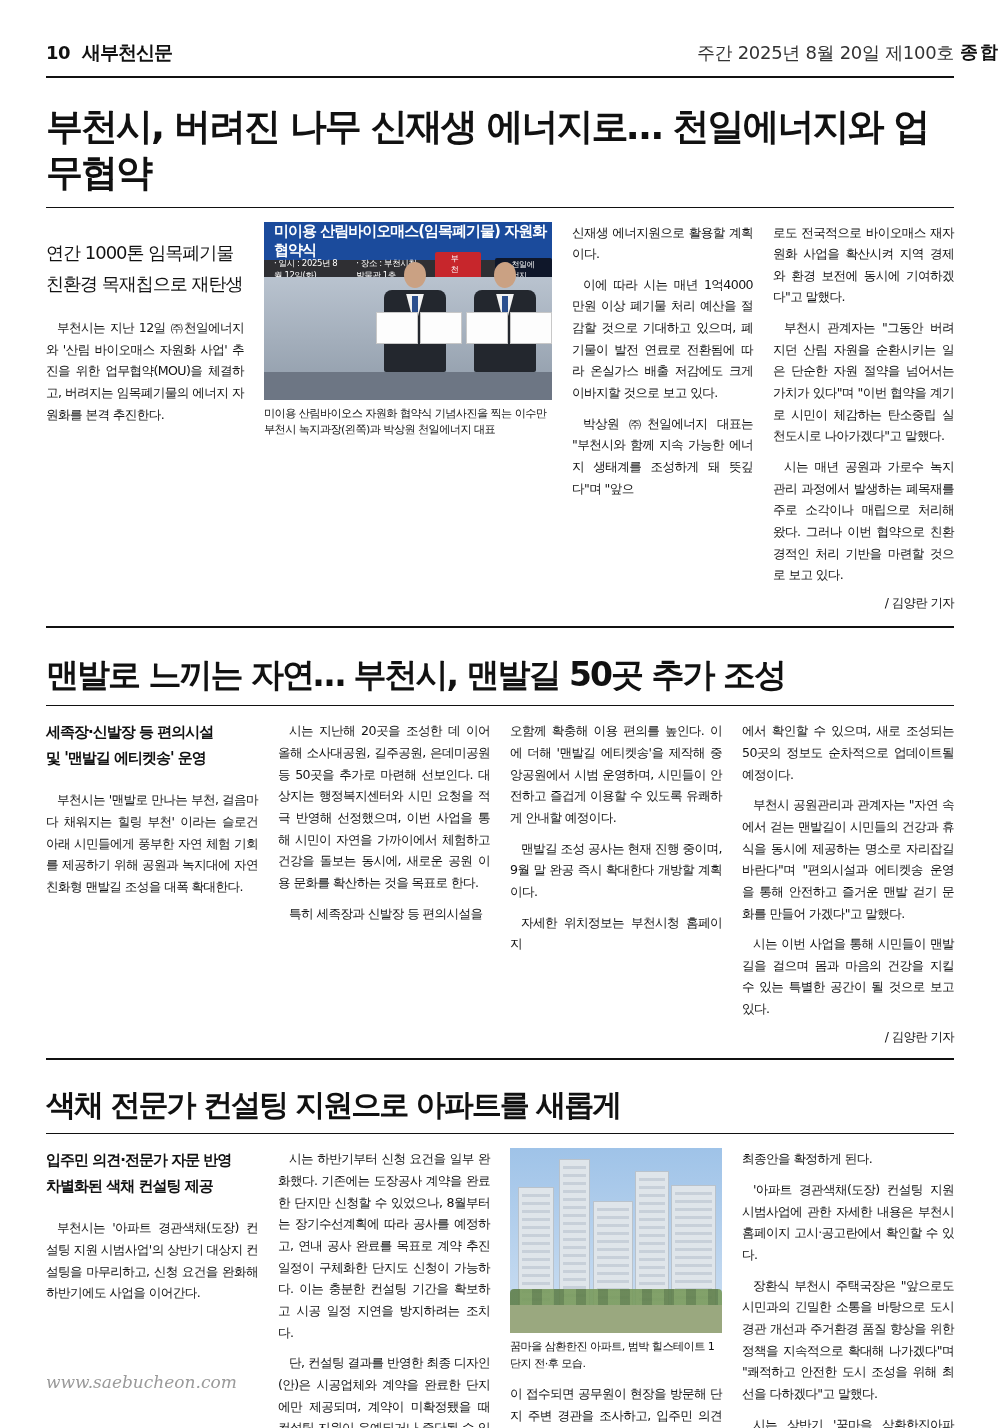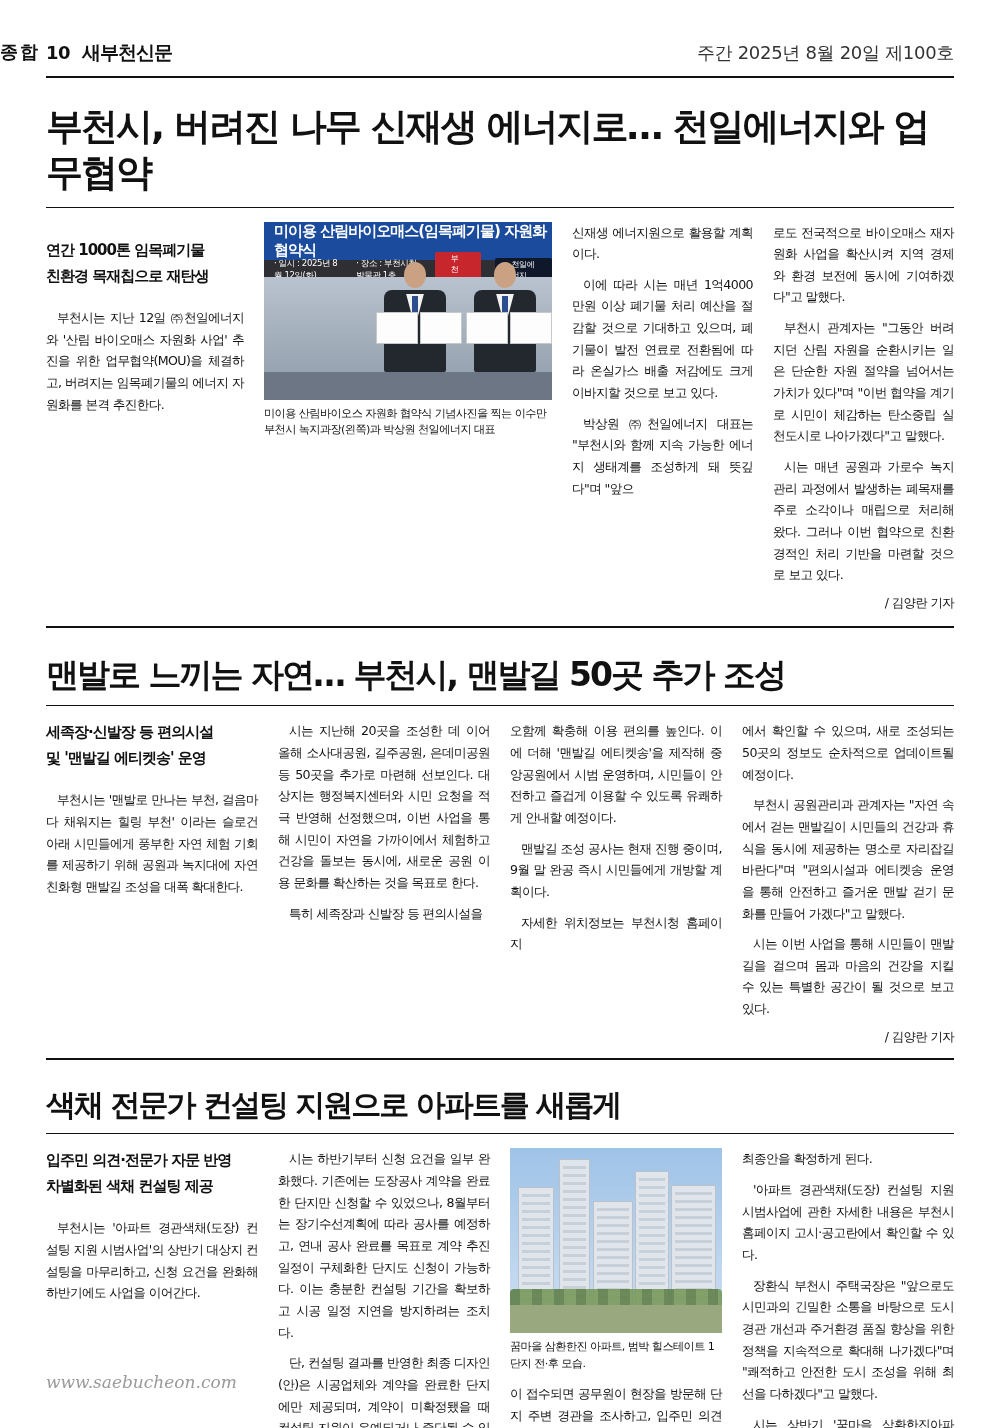--- a/index.html
+++ b/index.html
@@ -3,30 +3,30 @@
 <meta charset="utf-8">
 <style>
   html,body{margin:0;padding:0;background:#ffffff;}
   body{width:1000px;height:1428px;font-family:"DejaVu Sans","Liberation Sans",sans-serif;color:#111;}
   .page{position:relative;width:1000px;height:1428px;box-sizing:border-box;padding:0 46px;}
 
   
   .masthead{display:flex;align-items:baseline;padding-top:40px;padding-bottom:6px;}
   .page-num{font-size:18px;font-weight:bold;letter-spacing:-0.5px;text-align:center;}
   .paper-name{font-size:19px;font-weight:bold;margin-left:12px;letter-spacing:-1px;}
-  .section-name{position:absolute;left:0;right:0;text-align:left;font-size:18px;font-weight:bold;letter-spacing:2px;}
+  .section-name{position:absolute;left:0;right:0;text-align:right;font-size:18px;font-weight:bold;letter-spacing:2px;}
   .issue-info{margin-left:auto;font-size:18px;color:#333;letter-spacing:-0.3px;}
   .rule-thick{border-top:2.5px solid #111;margin-top:4px;}
 
   
   .headline{font-size:37px;font-weight:bold;letter-spacing:-2px;line-height:1.25;margin:26px 0 10px;}
   .headline.small{font-size:30px;}
   .headline.mid{font-size:33px;}
   .sub-rule{border-top:1px solid #111;}
-  .lede{font-size:15px;font-weight:bold;line-height:1.65;letter-spacing:-1px;margin-top:16px;}
+  .lede{font-size:18px;font-weight:normal;line-height:1.65;letter-spacing:-1px;margin-top:16px;}
   p.body{font-size:12.6px;line-height:1.72;letter-spacing:-0.6px;text-align:justify;margin:0 0 9px;}
   p.body.indent{text-indent:11px;}
   .cols{display:flex;gap:20px;margin-top:14px;}
   .col{flex:1;min-width:0;}
 
   
   .photo-wrap{margin-top:14px;}
   .photo{position:relative;width:100%;overflow:hidden;background:#d9dde2;}
   .caption{font-size:11.2px;line-height:1.5;letter-spacing:-0.6px;color:#111;margin-top:6px;}
 
@@ -149,21 +149,21 @@
         <div class="bold-sub">세족장·신발장 등 편의시설</div>
         <div class="bold-sub">및 '맨발길 에티켓송' 운영</div>
         <p class="body indent" style="margin-top:18px">부천시는 '맨발로 만나는 부천, 걸음마다 채워지는 힐링 부천' 이라는 슬로건 아래 시민들에게 풍부한 자연 체험 기회를 제공하기 위해 공원과 녹지대에 자연 친화형 맨발길 조성을 대폭 확대한다.</p>
       </div>
       <div class="col">
         <p class="body indent">시는 지난해 20곳을 조성한 데 이어 올해 소사대공원, 길주공원, 은데미공원 등 50곳을 추가로 마련해 선보인다. 대상지는 행정복지센터와 시민 요청을 적극 반영해 선정했으며, 이번 사업을 통해 시민이 자연을 가까이에서 체험하고 건강을 돌보는 동시에, 새로운 공원 이용 문화를 확산하는 것을 목표로 한다.</p>
         <p class="body indent">특히 세족장과 신발장 등 편의시설을</p>
       </div>
       <div class="col">
         <p class="body">오함께 확충해 이용 편의를 높인다. 이에 더해 '맨발길 에티켓송'을 제작해 중앙공원에서 시범 운영하며, 시민들이 안전하고 즐겁게 이용할 수 있도록 유쾌하게 안내할 예정이다.</p>
-        <p class="body indent">맨발길 조성 공사는 현재 진행 중이며, 9월 말 완공 즉시 시민들에게 개방할 계획이다.</p>
+        <p class="body indent">맨발길 조성 공사는 현재 진행 중이며, 9월 말 완공 즉시 확대한다 개방할 계획이다.</p>
         <p class="body indent">자세한 위치정보는 부천시청 홈페이지</p>
       </div>
       <div class="col">
         <p class="body">에서 확인할 수 있으며, 새로 조성되는 50곳의 정보도 순차적으로 업데이트될 예정이다.</p>
         <p class="body indent">부천시 공원관리과 관계자는 "자연 속에서 걷는 맨발길이 시민들의 건강과 휴식을 동시에 제공하는 명소로 자리잡길 바란다"며 "편의시설과 에티켓송 운영을 통해 안전하고 즐거운 맨발 걷기 문화를 만들어 가겠다"고 말했다.</p>
         <p class="body indent">시는 이번 사업을 통해 시민들이 맨발길을 걸으며 몸과 마음의 건강을 지킬 수 있는 특별한 공간이 될 것으로 보고 있다.</p>
         <div class="byline">/ 김양란 기자</div>
       </div>
     </div>
   </div>

